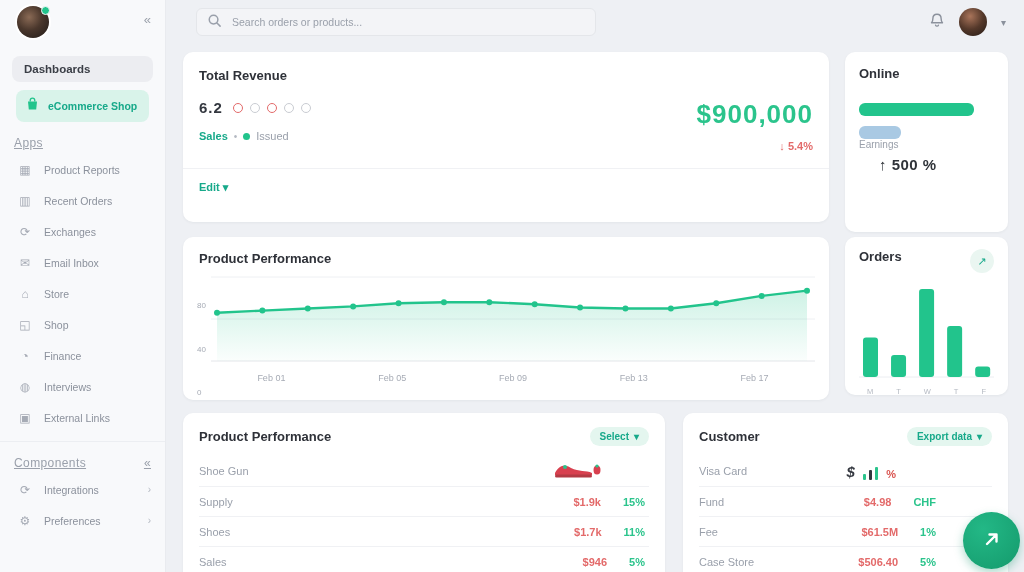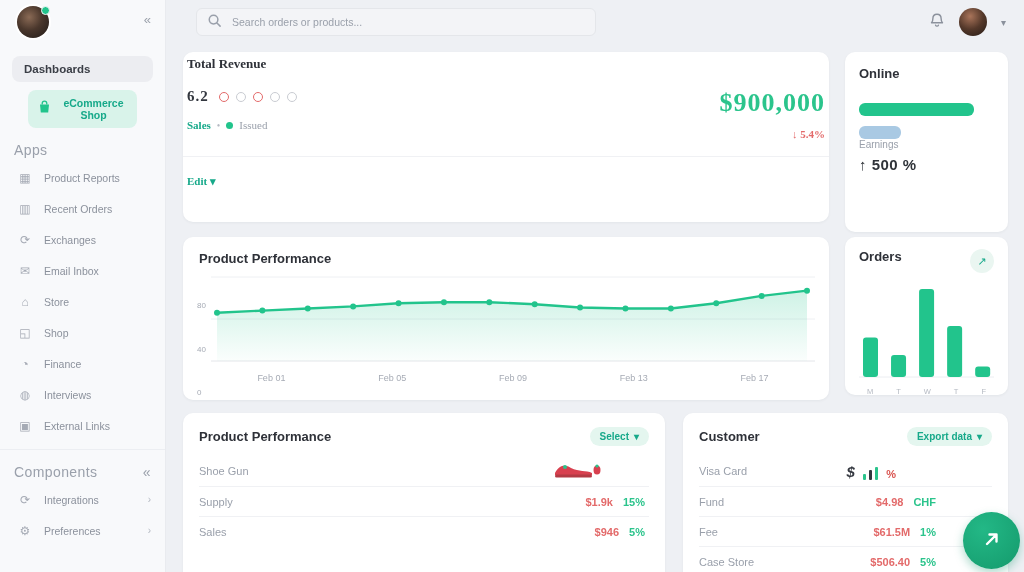--- a/index.html
+++ b/index.html
@@ -22,26 +22,26 @@
     box-shadow:0 0 0 2px #fff;
   }
   .logo-dot { position:absolute; right:-1px; top:0; width:9px; height:9px; border-radius:50%;
     background:#22c48c; border:1.5px solid #f8f9fb; }
   .collapse-btn { position:absolute; right:14px; top:12px; color:#9aa0ab; font-size:13px; cursor:pointer; }
   .ws-select {
     margin:10px 12px 8px 12px; background:#ecedf1; border-radius:8px;
     padding:7px 12px; font-size:11.5px; font-weight:bold; color:#3a3e46;
   }
   .active-item {
-    margin:0 28px; background:#d9f3ea; border-radius:8px; padding:7px 10px;
-    display:flex; align-items:center; gap:9px;text-align:center;
+    margin:0 16px; background:#d9f3ea; border-radius:8px; padding:7px 10px;
+    display:flex; align-items:center; gap:9px;
   }
   .active-item .txt { font-size:10.5px; font-weight:bold; color:#17a98a; }
-  .section-label { margin:14px 14px 4px 14px; font-size:14px; color:#9aa0ab; letter-spacing:.4px;
-    display:flex; justify-content:space-between; align-items:center;}
+  .section-label { margin:14px 14px 4px 14px; font-size:12px; color:#9aa0ab; letter-spacing:.4px;
+    display:flex; justify-content:space-between; align-items:center;text-decoration:underline;}
   .menu { display:flex; flex-direction:column; }
   .menu-item {
     display:flex; align-items:center; gap:12px; padding:8.5px 14px 8.5px 18px; cursor:pointer;
   }
   .menu-item .gi { width:14px; font-size:12px; color:#a6abb5; text-align:center; }
   .menu-item .lbl { font-size:10.5px; color:#8b919c; }
   .menu-item .chev { margin-left:auto; color:#b4b9c2; font-size:10px; }
   .sb-divider { border-top:1px solid #eceef2; margin:8px 0 2px 0; }
   
   .topbar { position:absolute; left:166px; top:0; width:858px; height:44px; }
@@ -61,46 +61,46 @@
     width:28px; height:28px; border-radius:50%;
     background:radial-gradient(circle at 40% 30%, #a9745a 0%, #54382a 50%, #241b16 100%);
   }
   .caret { color:#8b919c; font-size:10px; }
   
   .card {
     position:absolute; background:#fff; border-radius:10px;
     box-shadow:0 1px 3px rgba(25,30,40,.05); overflow:hidden;
   }
   .card-title { font-size:13px; font-weight:bold; color:#2e3138; }
-  #card-revenue { left:183px; top:52px; width:646px; height:170px; padding:4px;font-family:Liberation Serif, serif; }
+  #card-revenue { left:183px; top:52px; width:646px; height:170px; padding:16px; }
   #card-online  { left:845px; top:52px; width:163px; height:180px; padding:14px; }
   #card-chart   { left:183px; top:237px; width:646px; height:163px; padding:14px 16px; }
   #card-orders  { left:845px; top:237px; width:163px; height:158px; padding:12px 14px; }
   #card-products{ left:183px; top:413px; width:482px; height:210px; padding:14px 16px; }
   #card-customer{ left:683px; top:413px; width:325px; height:210px; padding:14px 16px; }
   
   .rev-mid { display:flex; justify-content:space-between; margin-top:16px; }
   .mini-cluster { display:flex; align-items:center; gap:10px; }
   .mini-stat { font-size:15px; font-weight:bold; color:#33373f; letter-spacing:1px; }
   .dots { display:flex; gap:7px; align-items:center; }
   .dot-ic { width:10px; height:10px; border-radius:50%; border:1.6px solid #c9ccd2; }
   .dot-ic.red { border-color:#e36a6a; }
   .rev-amount { font-size:26px; font-weight:bold; color:#2bc48c; letter-spacing:1px; text-align:right; }
   .rev-change { font-size:11px; font-weight:bold; color:#e36a6a; text-align:right; margin-top:10px; }
   .legend-row { display:flex; align-items:center; gap:6px; margin-top:14px; }
   .legend-primary { font-size:11px; font-weight:bold; color:#17a98a; }
   .legend-sep { color:#b4b9c2; font-size:10px; }
   .legend-dot { width:7px; height:7px; border-radius:50%; background:#22c48c; }
   .legend-secondary { font-size:11px; color:#9aa0ab; }
   .rev-divider { border-top:1px solid #f0f1f4; margin:16px -16px 0 -16px; }
-  .rev-footer { margin-top:18px; font-size:11px; font-weight:bold; color:#17a98a; cursor:pointer; }
+  .rev-footer { margin-top:12px; font-size:11px; font-weight:bold; color:#17a98a; cursor:pointer; }
   
   .bar-h { height:13px; border-radius:6px; margin-top:10px; }
   .online-label { font-size:10px; color:#9aa0ab; }
-  .online-value { margin-top:6px; font-size:15px; font-weight:bold; color:#2f3339; letter-spacing:.5px; }
+  .online-value { margin-top:6px; font-size:15px; font-weight:bold; color:#2f3339; letter-spacing:.5px;margin-left:20px; }
   
   .yticks { position:absolute; left:14px; top:34px; height:96px; display:flex; flex-direction:column;
     justify-content:space-between; font-size:8px; color:#a6abb5;margin-top:30px; }
   .chart-wrap { position:absolute; left:28px; top:32px; width:604px; height:100px; }
   .xlabels { position:absolute; left:28px; top:136px; width:604px; display:flex; justify-content:space-around;
     font-size:9px; color:#a6abb5; }
   
   .orders-head { display:flex; justify-content:space-between; align-items:flex-start; }
   .orders-badge { width:24px; height:24px; border-radius:50%; background:#eaf6f1; color:#17a98a;
     font-size:11px; display:flex; align-items:center; justify-content:center; cursor:pointer; }
@@ -108,21 +108,21 @@
   .orders-cats { display:flex; justify-content:space-between; padding:0 8px; font-size:7.5px; color:#b4b9c2; margin-top:2px; }
   
   .list-head { display:flex; justify-content:space-between; align-items:center; }
   .pill {
     background:#e4f6ef; color:#17a98a; font-size:10px; font-weight:bold;
     padding:4px 10px; border-radius:11px; cursor:pointer; display:flex; gap:5px; align-items:center;
   }
   .list-row { display:flex; justify-content:space-between; align-items:center; min-height:30px; }
   .list-row + .list-row { border-top:1px solid #f0f1f4; }
   .row-label { font-size:11px; color:#9aa0ab; }
-  .row-vals { display:flex; gap:10px; align-items:center; }
+  .row-vals { display:flex; gap:22px; align-items:center; }
   .val-red { font-size:11px; font-weight:bold; color:#e36a6a; }
   .val-green { font-size:11px; font-weight:bold; color:#2bc48c; }
   .rows-area { margin-top:10px; }
   #card-products .row-vals { padding-right:4px; }
   #card-customer .rows-area .row-vals { padding-right:56px; }
   .shoe-slot { margin-right:48px; }
   .cust-summary { display:flex; align-items:flex-end; gap:8px; margin-right:96px; }
   .cur-sym { font-size:15px; font-weight:bold; font-style:italic; color:#33373f; }
   .mini-bars { display:flex; align-items:flex-end; gap:2.5px; }
   .mini-bars span { width:3.5px; border-radius:1px; display:block; }
@@ -380,20 +380,27 @@
       </span>
     </div>
     <div class="list-row">
       <span class="row-label">Supply</span>
       <span class="row-vals">
         <span class="val-red">$1.9k</span>
         <span class="val-green">15%</span>
       </span>
     </div>
     <div class="list-row">
+      <span class="row-label">Shoes</span>
+      <span class="row-vals">
+        <span class="val-red">$1.7k</span>
+        <span class="val-green">11%</span>
+      </span>
+    </div>
+    <div class="list-row">
       <span class="row-label">Sales</span>
       <span class="row-vals">
         <span class="val-red">$946</span>
         <span class="val-green">5%</span>
       </span>
     </div>
   </div>
 </div>
 
 <div class="card" id="card-customer">

